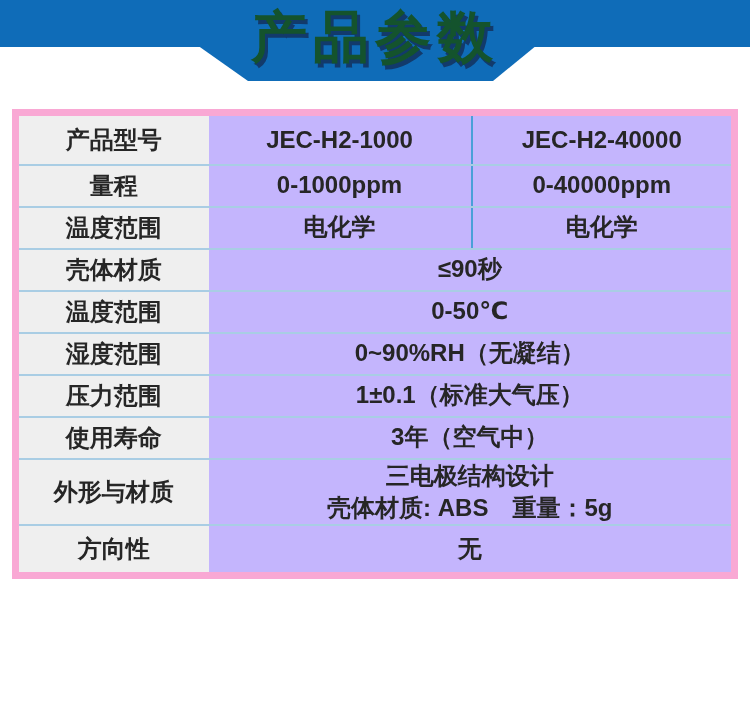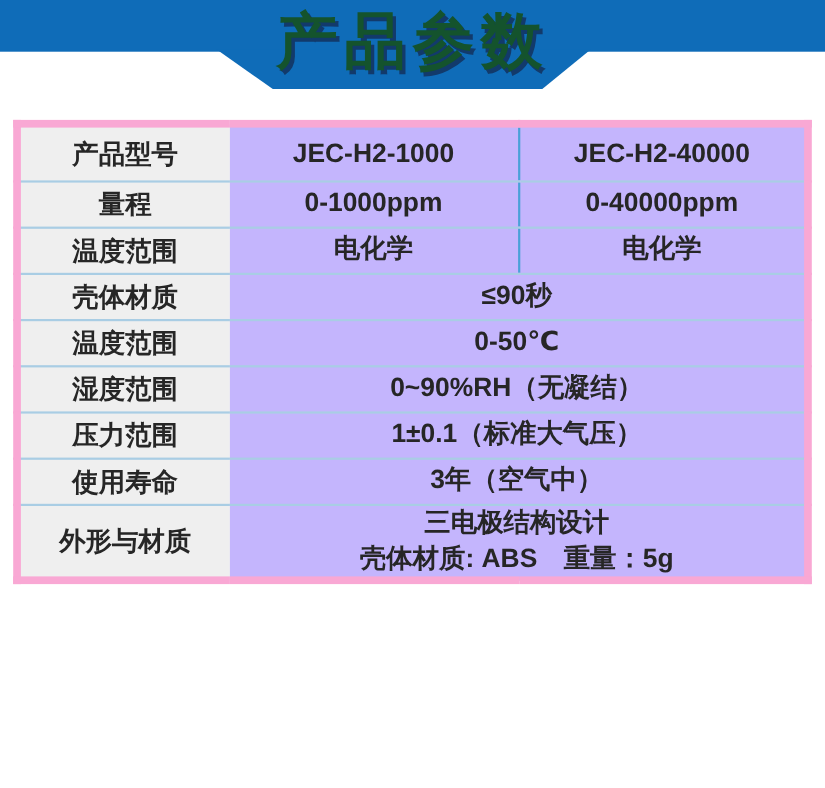--- a/index.html
+++ b/index.html
@@ -99,14 +99,18 @@
       </tr>
       <tr>
         <td class="label-cell">使用寿命</td>
         <td class="value-cell" colspan="2">3年（空气中）</td>
       </tr>
       <tr>
         <td class="label-cell">外形与材质</td>
         <td class="value-cell" colspan="2">三电极结构设计
 壳体材质: ABS　重量：5g</td>
       </tr>
+      <tr>
+        <td class="label-cell">方向性</td>
+        <td class="value-cell" colspan="2">无</td>
+      </tr>
     </tbody>
 </table>
 
 </body></html>

